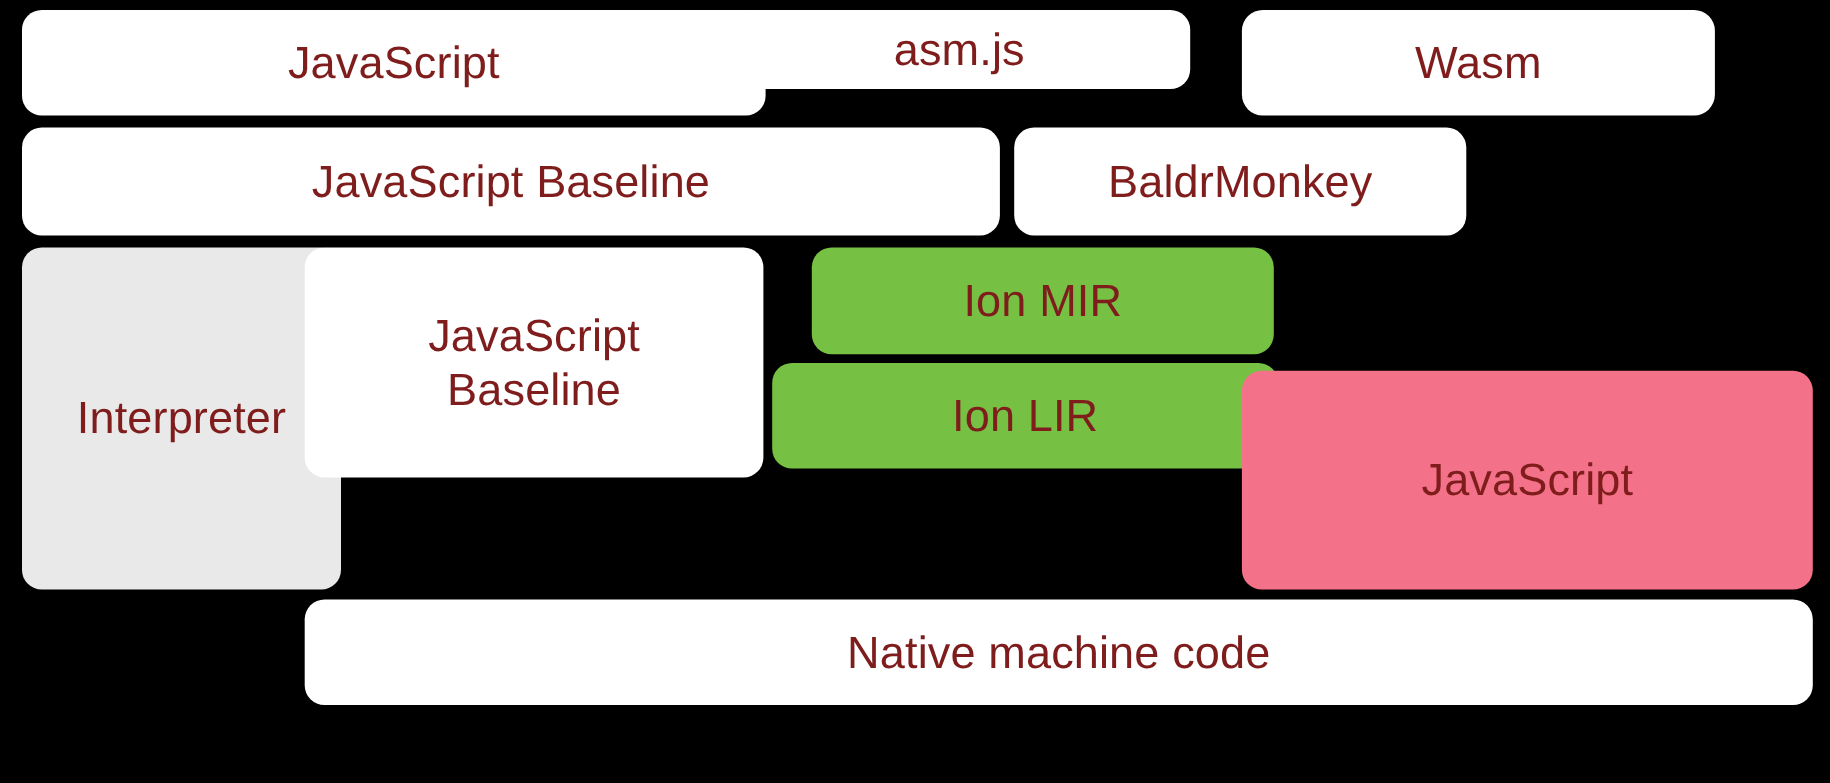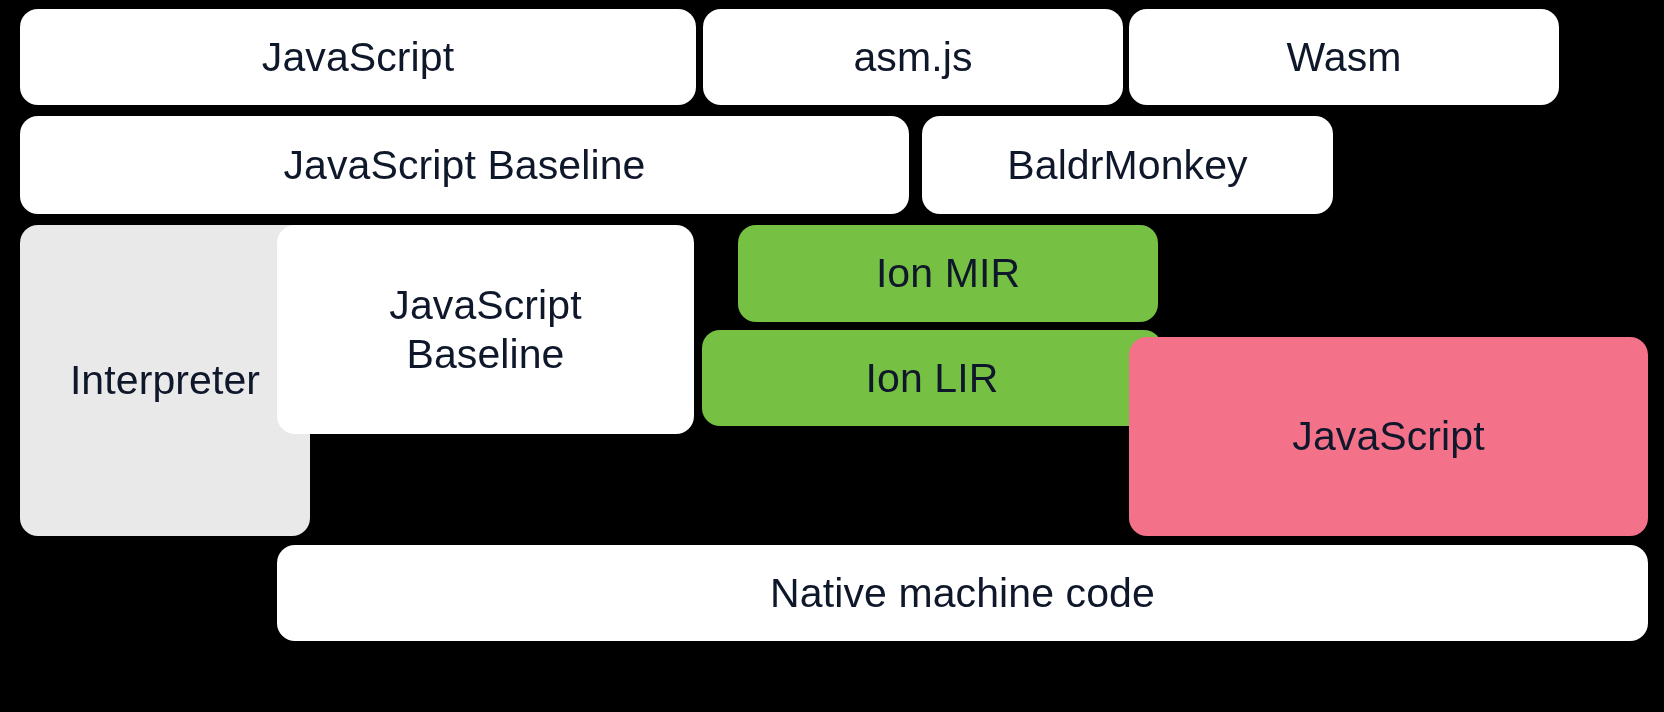--- a/index.html
+++ b/index.html
@@ -19,38 +19,38 @@
     overflow: hidden;
   }
   .node {
     position: absolute;
     box-sizing: border-box;
     display: flex;
     align-items: center;
     justify-content: center;
     text-align: center;
     border-radius: 18px;
-    color: #0f172a;
+    color: #7f1d1d;
     font-family: "Liberation Sans", sans-serif;
     font-size: 41px;
     line-height: 1.18;
     font-weight: 400;
     letter-spacing: 0.1px;
     white-space: pre-line;
     user-select: none;
   }
   .fill-white  { background: #ffffff; }
   .fill-gray   { background: #e9e9e9; }
   .fill-green  { background: #76c043; }
   .fill-pink   { background: #f47289; }
 
   
   .n-javascript      { left: 20px;   top: 9px;   width: 676px;  height: 96px;  }
-  .n-asmjs           { left: 703px;  top: 9px;   width: 420px;  height: 96px;  }
-  .n-wasm            { left: 1129px; top: 9px;   width: 430px;  height: 96px;  }
+  .n-asmjs           { left: 662px;  top: 9px;   width: 420px;  height: 72px;  }
+  .n-wasm            { left: 1129px; top: 9px;   width: 430px;  height: 96px; border-radius: 19px;  }
 
   
   .n-js-bytecode     { left: 20px;   top: 116px; width: 889px;  height: 98px;  }
   .n-baldrmonkey     { left: 922px;  top: 116px; width: 411px;  height: 98px;  }
 
   
   .n-interpreter     { left: 20px;   top: 225px; width: 290px;  height: 311px; }
   .n-js-baseline     { left: 277px;  top: 225px; width: 417px;  height: 209px; }
   .n-ion-mir         { left: 738px;  top: 225px; width: 420px;  height: 97px;  }
   .n-ion-lir         { left: 702px;  top: 330px; width: 460px;  height: 96px;  }

